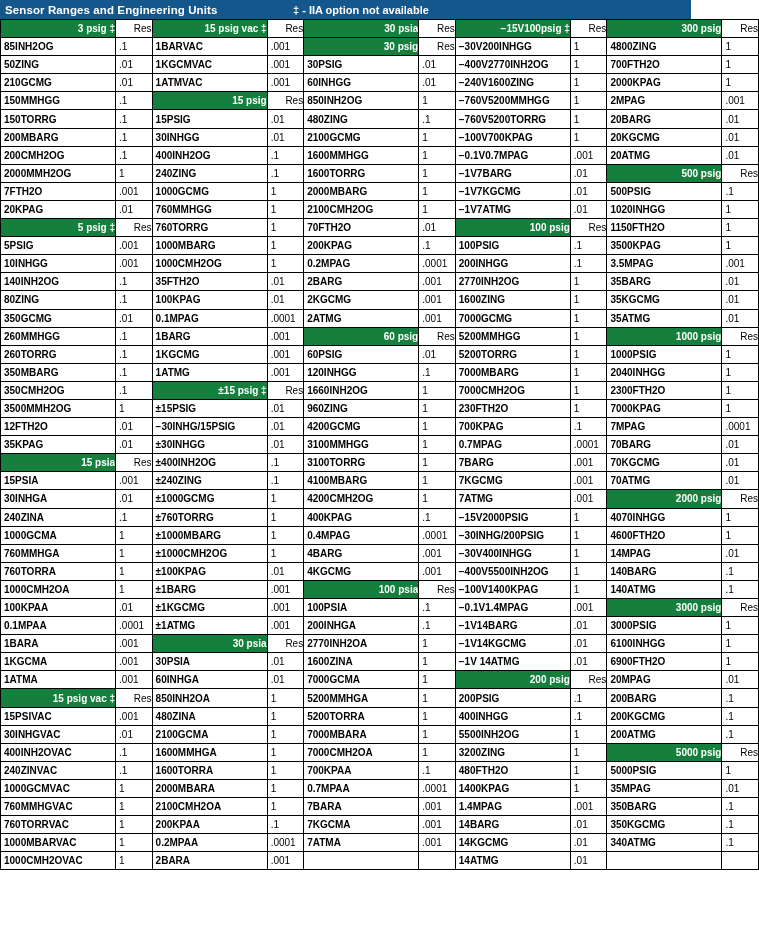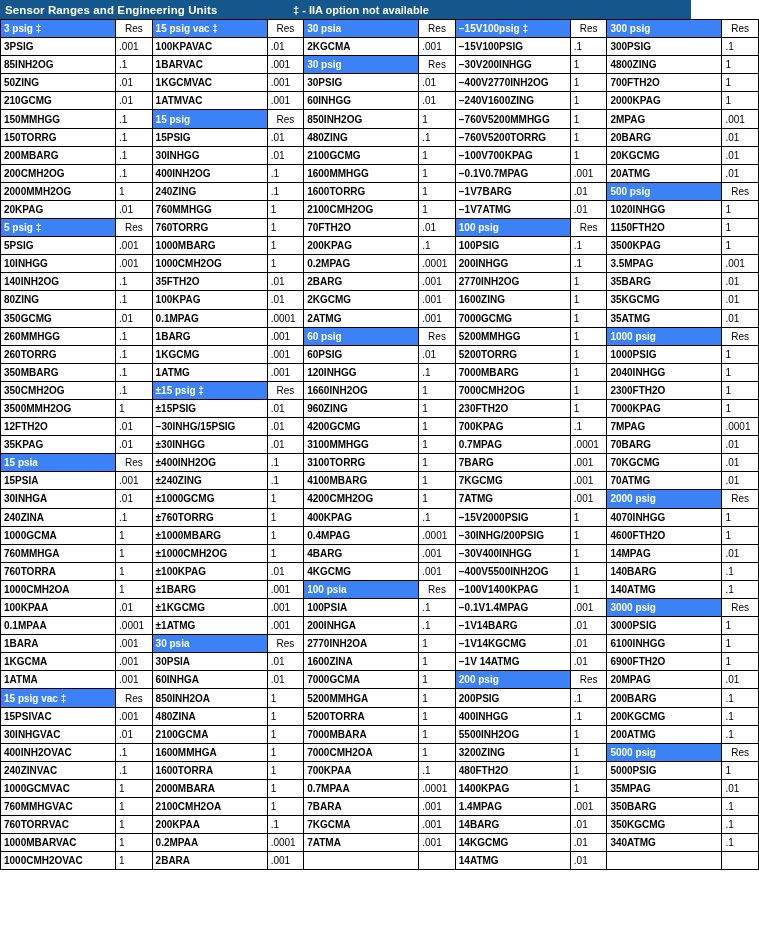--- a/index.html
+++ b/index.html
@@ -48,29 +48,29 @@
     border:1px solid #000000;
     height:17.1px;
     padding:0 0 0 3px;
     overflow:hidden;
     white-space:nowrap;
     vertical-align:middle;
     font-size:10px;
     line-height:11px;
   }
   td.hdr{
-    background:#3b82f6;
+    background:#15803d;
     color:#ffffff;
     font-weight:bold;
-    text-align:left;
+    text-align:right;
     padding-left:0;
     font-size:10.5px;
   }
   td.hdr.res{
-    text-align:center;
+    text-align:right;
     padding-left:0;
   }
   td.val{
     background:#ffffff;
     color:#000000;
     font-weight:bold;
   }
   td.res{
     background:#ffffff;
     color:#000000;
@@ -115,32 +115,20 @@
           <td class="hdr">15 psig vac ‡</td>
           <td class="hdr res">Res</td>
           <td class="hdr">30 psia</td>
           <td class="hdr res">Res</td>
           <td class="hdr">−15V100psig ‡</td>
           <td class="hdr res">Res</td>
           <td class="hdr">300 psig</td>
           <td class="hdr res">Res</td>
         </tr>
         <tr>
-          <td class="val">3PSIG</td>
-          <td class="res">.001</td>
-          <td class="val">100KPAVAC</td>
-          <td class="res">.01</td>
-          <td class="val">2KGCMA</td>
-          <td class="res">.001</td>
-          <td class="val">−15V100PSIG</td>
-          <td class="res">.1</td>
-          <td class="val">300PSIG</td>
-          <td class="res">.1</td>
-        </tr>
-        <tr>
           <td class="val">85INH2OG</td>
           <td class="res">.1</td>
           <td class="val">1BARVAC</td>
           <td class="res">.001</td>
           <td class="hdr">30 psig</td>
           <td class="hdr res">Res</td>
           <td class="val">−30V200INHGG</td>
           <td class="res">1</td>
           <td class="val">4800ZING</td>
           <td class="res">1</td>
@@ -221,20 +209,32 @@
           <td class="val">2000MMH2OG</td>
           <td class="res">1</td>
           <td class="val">240ZING</td>
           <td class="res">.1</td>
           <td class="val">1600TORRG</td>
           <td class="res">1</td>
           <td class="val">−1V7BARG</td>
           <td class="res">.01</td>
           <td class="hdr">500 psig</td>
           <td class="hdr res">Res</td>
+        </tr>
+        <tr>
+          <td class="val">7FTH2O</td>
+          <td class="res">.001</td>
+          <td class="val">1000GCMG</td>
+          <td class="res">1</td>
+          <td class="val">2000MBARG</td>
+          <td class="res">1</td>
+          <td class="val">−1V7KGCMG</td>
+          <td class="res">.01</td>
+          <td class="val">500PSIG</td>
+          <td class="res">.1</td>
         </tr>
         <tr>
           <td class="val">20KPAG</td>
           <td class="res">.01</td>
           <td class="val">760MMHGG</td>
           <td class="res">1</td>
           <td class="val">2100CMH2OG</td>
           <td class="res">1</td>
           <td class="val">−1V7ATMG</td>
           <td class="res">.01</td>

